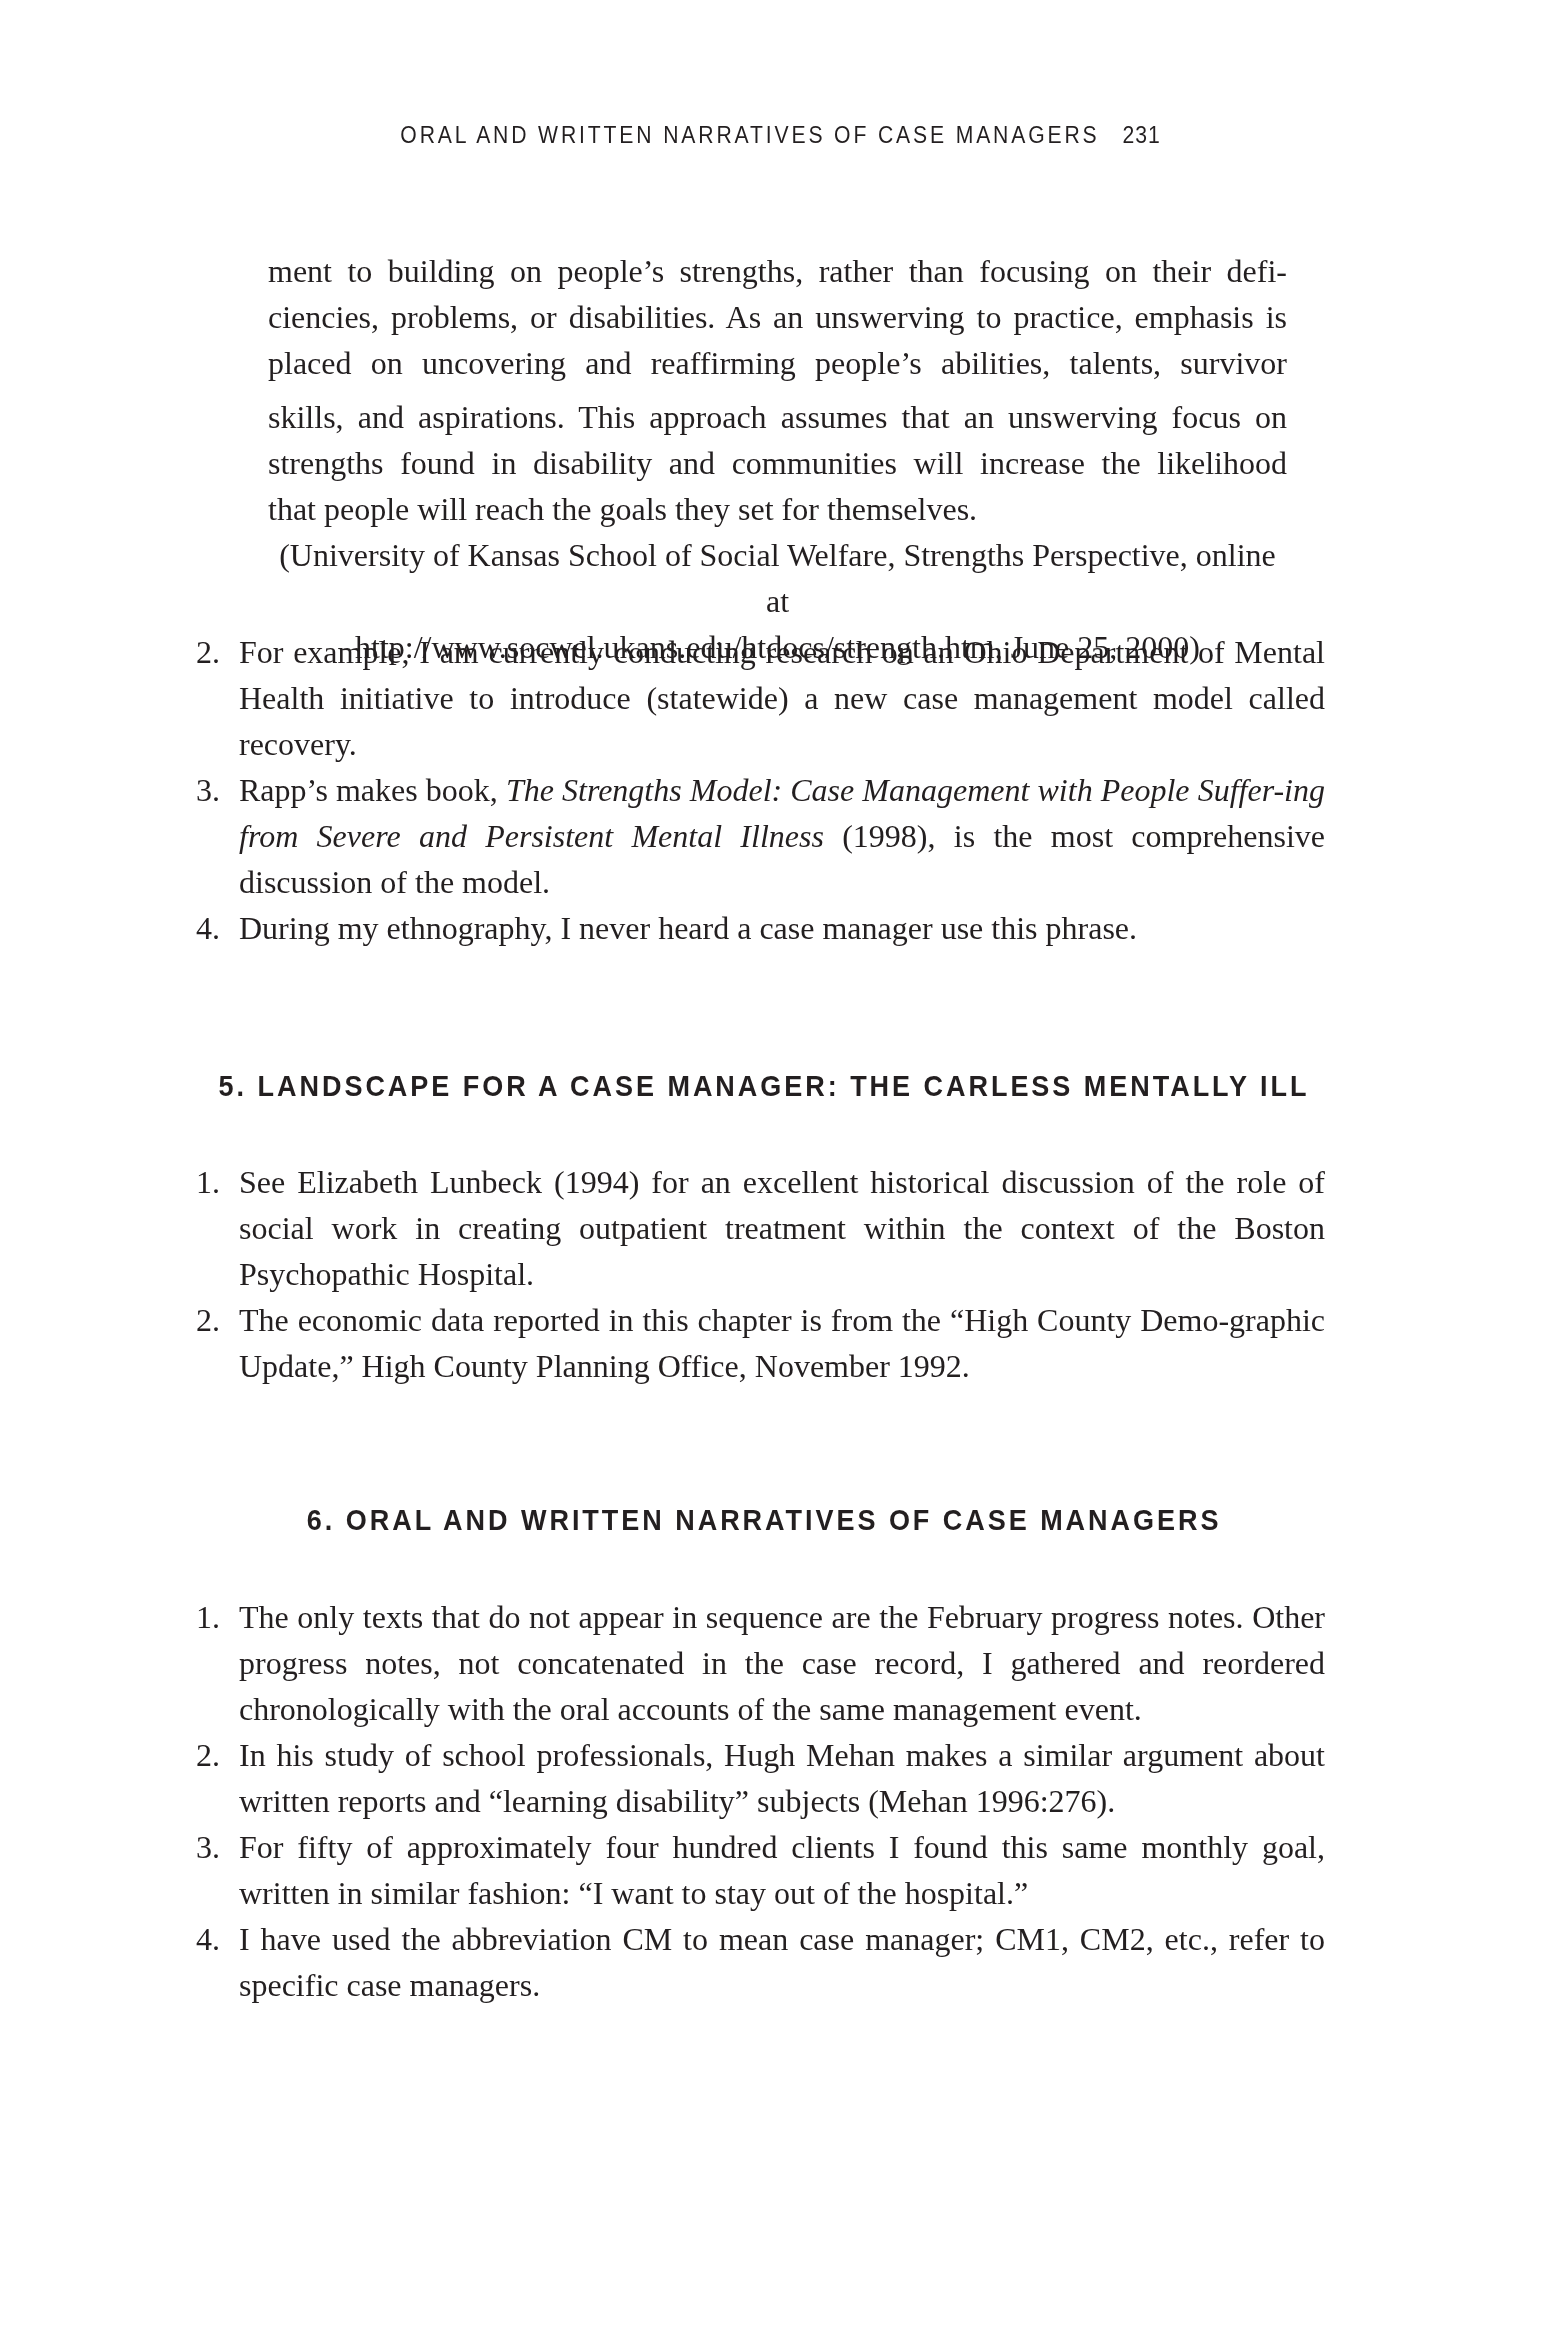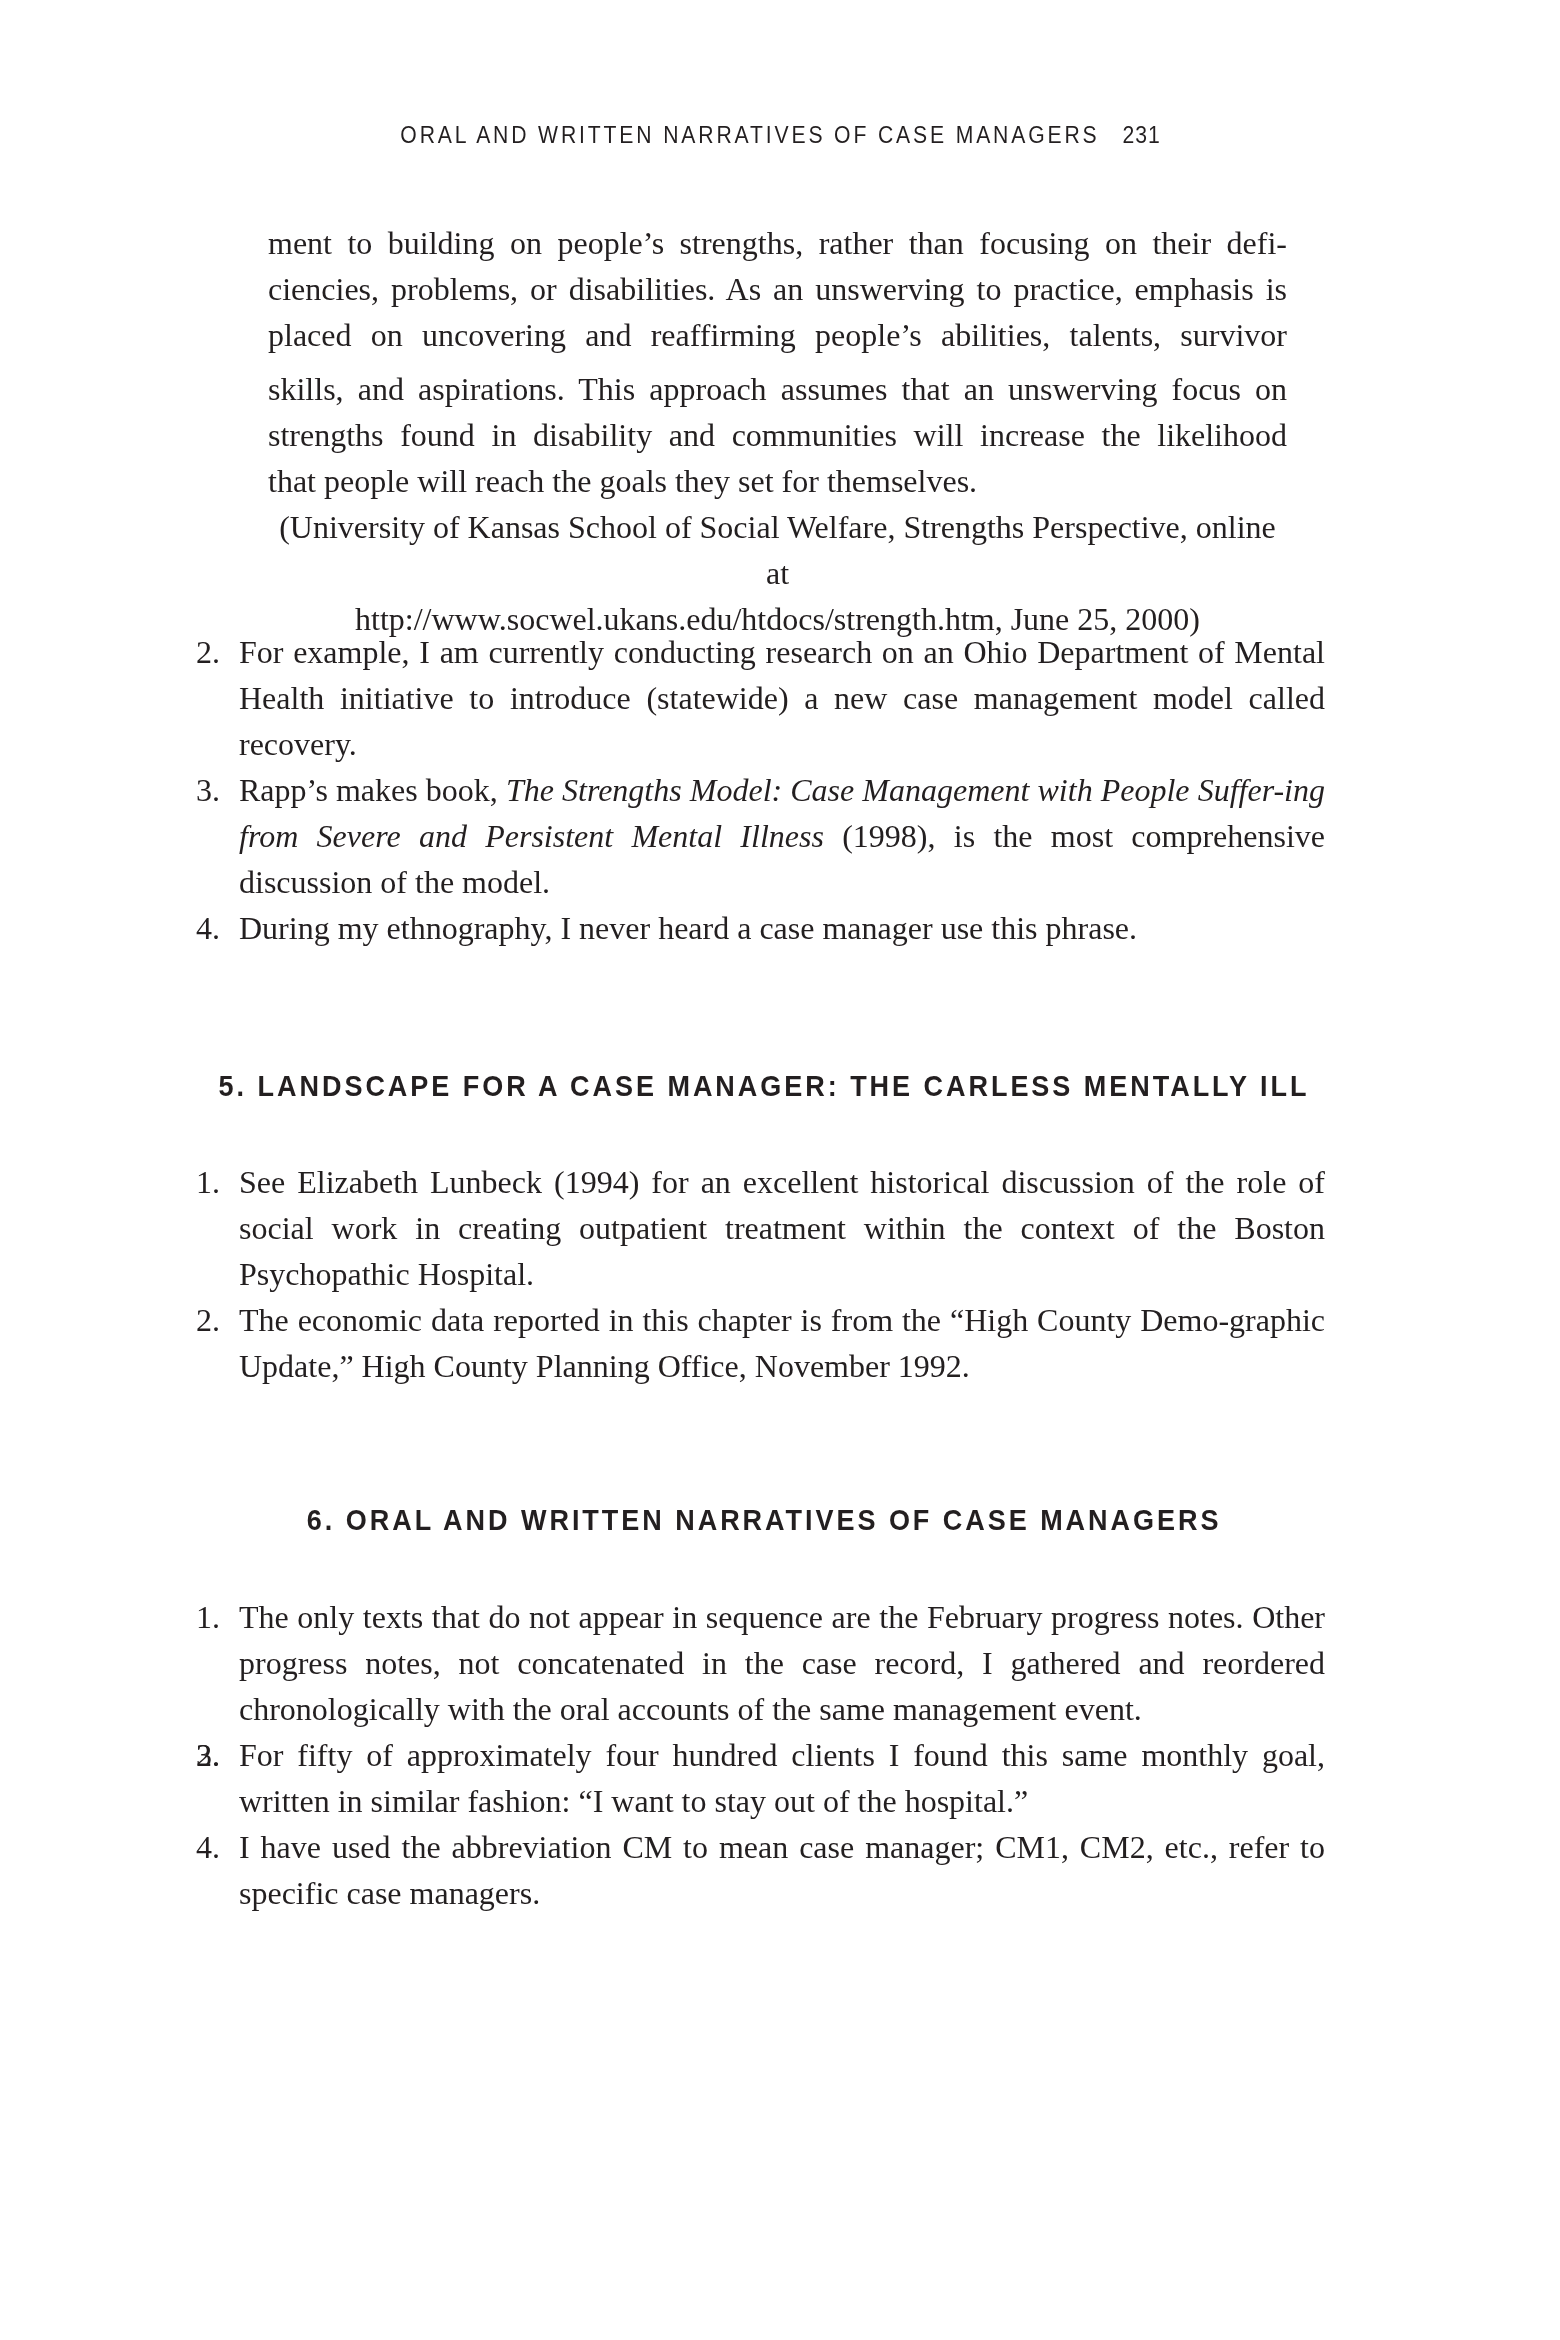--- a/index.html
+++ b/index.html
@@ -15,21 +15,21 @@
     font-size: 23px; letter-spacing: 3.1px; color: #231f20;
     transform: scaleX(0.92);
   }
   .running-head .folio { margin-left: 25px; letter-spacing: 1px; }
 
   .body-text {
     font-size: 32px; line-height: 46px;
     text-align: justify;
   }
   .blockquote {
-    position: absolute; left: 268px; top: 220px; width: 1019px;
+    position: absolute; left: 268px; top: 248px; width: 1019px;
   }
   .blockquote p { margin: 0; }
   .citation {
     font-size: 32px; line-height: 46px; text-align: center; margin: 0;
   }
   .citation span { display: block; }
 
   ol.notes {
     position: absolute; left: 0; margin: 0; padding: 0; list-style: none;
     width: 1561px;
@@ -107,20 +107,21 @@
   <span class="inner">6. ORAL AND WRITTEN NARRATIVES OF CASE MANAGERS</span>
 </div>
 
 <ol class="notes" style="top:1594px;">
   <li>
     <span class="num">1.</span>
     <span>The only texts that do not appear in sequence are the February progress notes. Other progress notes, not concatenated in the case record, I gathered and reordered chronologically with the oral accounts of the same management event.</span>
   </li>
   <li>
     <span class="num">2.</span>
+    <span>In his study of school professionals, Hugh Mehan makes a similar argument about written reports and “learning disability” subjects (Mehan 1996:276).</span>
   </li>
   <li>
     <span class="num">3.</span>
     <span>For fifty of approximately four hundred clients I found this same monthly goal, written in similar fashion: “I want to stay out of the hospital.”</span>
   </li>
   <li>
     <span class="num">4.</span>
     <span>I have used the abbreviation CM to mean case manager; CM1, CM2, etc., refer to specific case managers.</span>
   </li>
 </ol>

